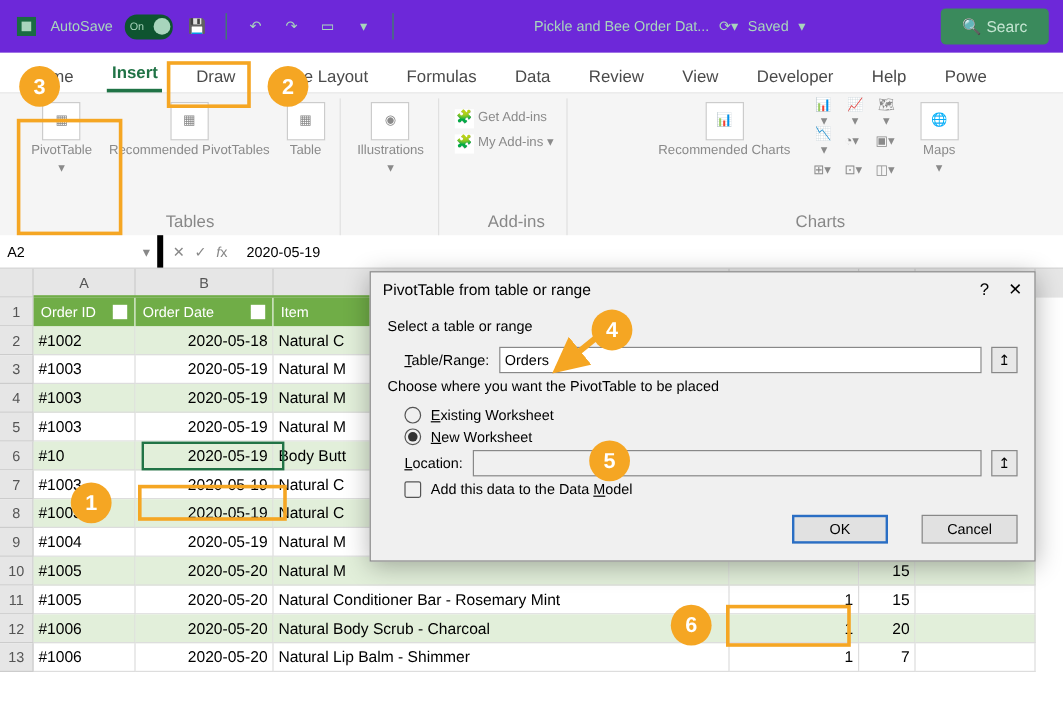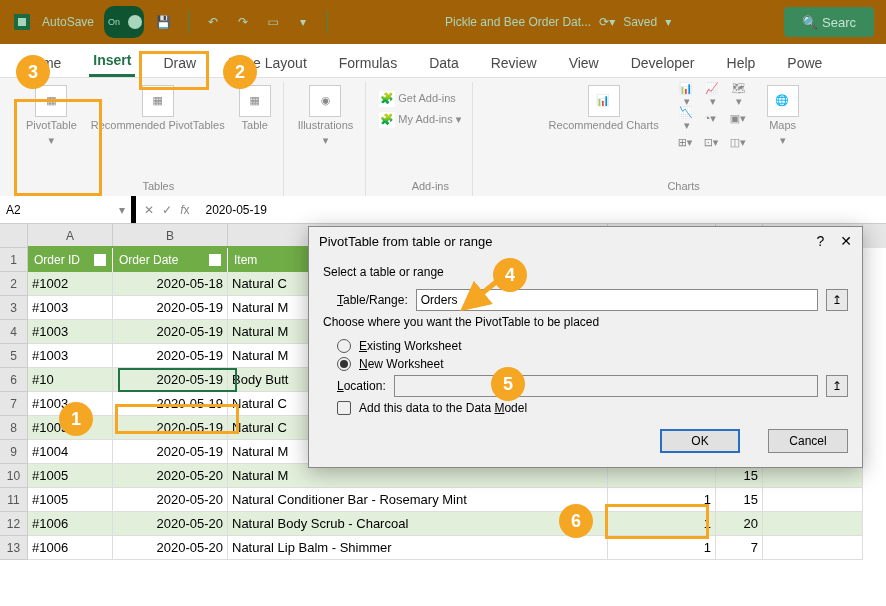--- a/index.html
+++ b/index.html
@@ -1,37 +1,37 @@
 <!DOCTYPE html>
 <html><head>
   <meta charset="utf-8">
   <style>
     * { box-sizing: border-box; margin: 0; padding: 0; font-family: "Segoe UI", Arial, sans-serif; }
     body { width: 886px; height: 606px; overflow: hidden; background: #fff; position: relative; }
-    .titlebar { height: 44px; background: #a16207; display: flex; align-items: center; padding: 18px 12px; color: #a8d5bc; font-size: 12px; }
+    .titlebar { height: 44px; background: #6d28d9; display: flex; align-items: center; padding: 18px 12px; color: #a8d5bc; font-size: 12px; }
     .titlebar .left { display: flex; align-items: center; gap: 10px; }
-    .titlebar .autosave-toggle { width: 40px; height: 32px; background: #0e5430; border-radius: 10px; position: relative; display: inline-flex; align-items: center; }
+    .titlebar .autosave-toggle { width: 40px; height: 21px; background: #0e5430; border-radius: 10px; position: relative; display: inline-flex; align-items: center; }
     .titlebar .autosave-toggle::after { content: ""; width: 14px; height: 14px; border-radius: 50%; background: #a8d5bc; position: absolute; right: 2px; }
     .titlebar .autosave-toggle span { font-size: 9px; color: #a8d5bc; margin-left: 4px; }
     .titlebar .icon-btn { width: 20px; height: 20px; display: inline-flex; align-items: center; justify-content: center; color: #a8d5bc; }
     .titlebar .divider { width: 1px; height: 22px; background: #3a8a5c; margin: 0 4px; }
     .titlebar .center { flex: 1; display: flex; justify-content: center; align-items: center; gap: 8px; font-size: 12px; }
     .titlebar .search-box { height: 30px; background: #3a8a5c; border-radius: 4px; display: flex; align-items: center; padding: 0 18px; color: #c5e5d2; font-size: 13px; margin-left: auto; }
     .tabs { height: 34px; background: #fff; display: flex; align-items: flex-end; padding: 0 20px; border-bottom: 1px solid #e0e0e0; gap: 24px; font-size: 14px; color: #4a4a4a; }
     .tab { padding: 6px 4px; cursor: pointer; }
     .tab.active { color: #207346; border-bottom: 3px solid #207346; font-weight: 700; }
     .ribbon { height: 118px; background: #f5f5f5; display: flex; padding: 4px 14px 0; color: #8a8a8a; font-size: 11px; gap: 2px; }
     .ribbon-group { display: flex; flex-direction: column; align-items: center; padding: 0 8px; border-right: 1px solid #e0e0e0; }
     .ribbon-group:last-child { border-right: none; }
     .ribbon-btns { display: flex; gap: 6px; align-items: flex-start; flex: 1; }
     .ribbon-btn { display: flex; flex-direction: column; align-items: center; gap: 2px; padding: 3px 4px; text-align: center; line-height: 1.2; font-size: 11px; color: #8a8a8a; cursor: pointer; }
     .ribbon-btn .ico { width: 32px; height: 32px; display: flex; align-items: center; justify-content: center; border: 1px solid #ccc; background:#fff; }
     .ribbon-btn.small { flex-direction: row; font-size: 11px; gap: 3px; padding: 1px 3px; }
     .ribbon-btn.small .ico { width: 16px; height: 16px; border:none; }
-    .ribbon-group-label { font-size: 11px; color: #888; padding: 2px 0 4px; margin-left: 20px; }
+    .ribbon-group-label { font-size: 14px; color: #888; padding: 2px 0 4px; margin-left: 20px; }
     .formula-bar { height: 28px; border-bottom: 1px solid #ccc; display: flex; align-items: center; font-size: 12px; }
     .name-box { width: 136px; padding: 0 6px; border-right: 5px solid #000000; display: flex; align-items: center; justify-content: space-between; height: 100%; }
     .fx-icons { display: flex; align-items: center; gap: 8px; padding: 0 8px; color: #888; }
     .fx-value { padding: 0 8px; }
     .grid { position: relative; font-size: 13px; }
     .col-headers { display: grid; grid-template-columns: 28px 85px 115px 380px 108px 47px 100px; height: 24px; background: #e6e6e6; }
     .col-headers div { border-right: 1px solid #ccc; border-bottom: 1px solid #ccc; display: flex; align-items: center; justify-content: center; font-size: 12px; color: #555; }
     .table-headers { display: grid; grid-template-columns: 28px 85px 115px 380px 108px 47px 100px; height: 24px; }
     .row-hdr { background: #e6e6e6; border-right: 1px solid #ccc; border-bottom: 1px solid #ccc; display: flex; align-items: center; justify-content: center; font-size: 12px; color: #555; }
     .th { background: #70ad47; color: #fff; border-right: 1px solid #fff; display: flex; align-items: center; padding: 0 6px; font-size: 12px; justify-content: space-between; }

